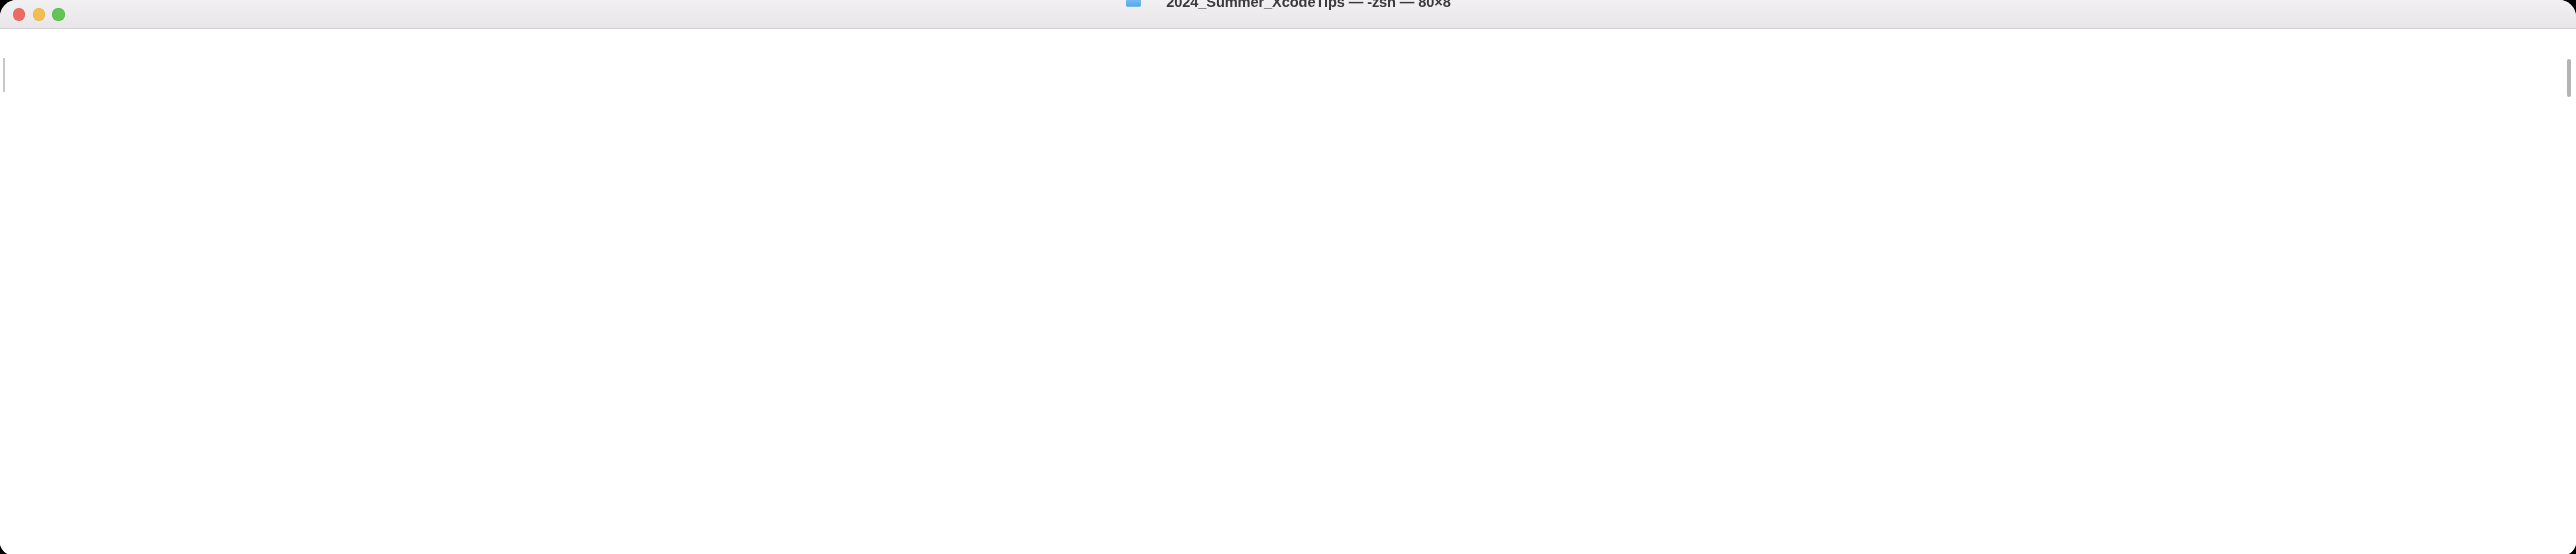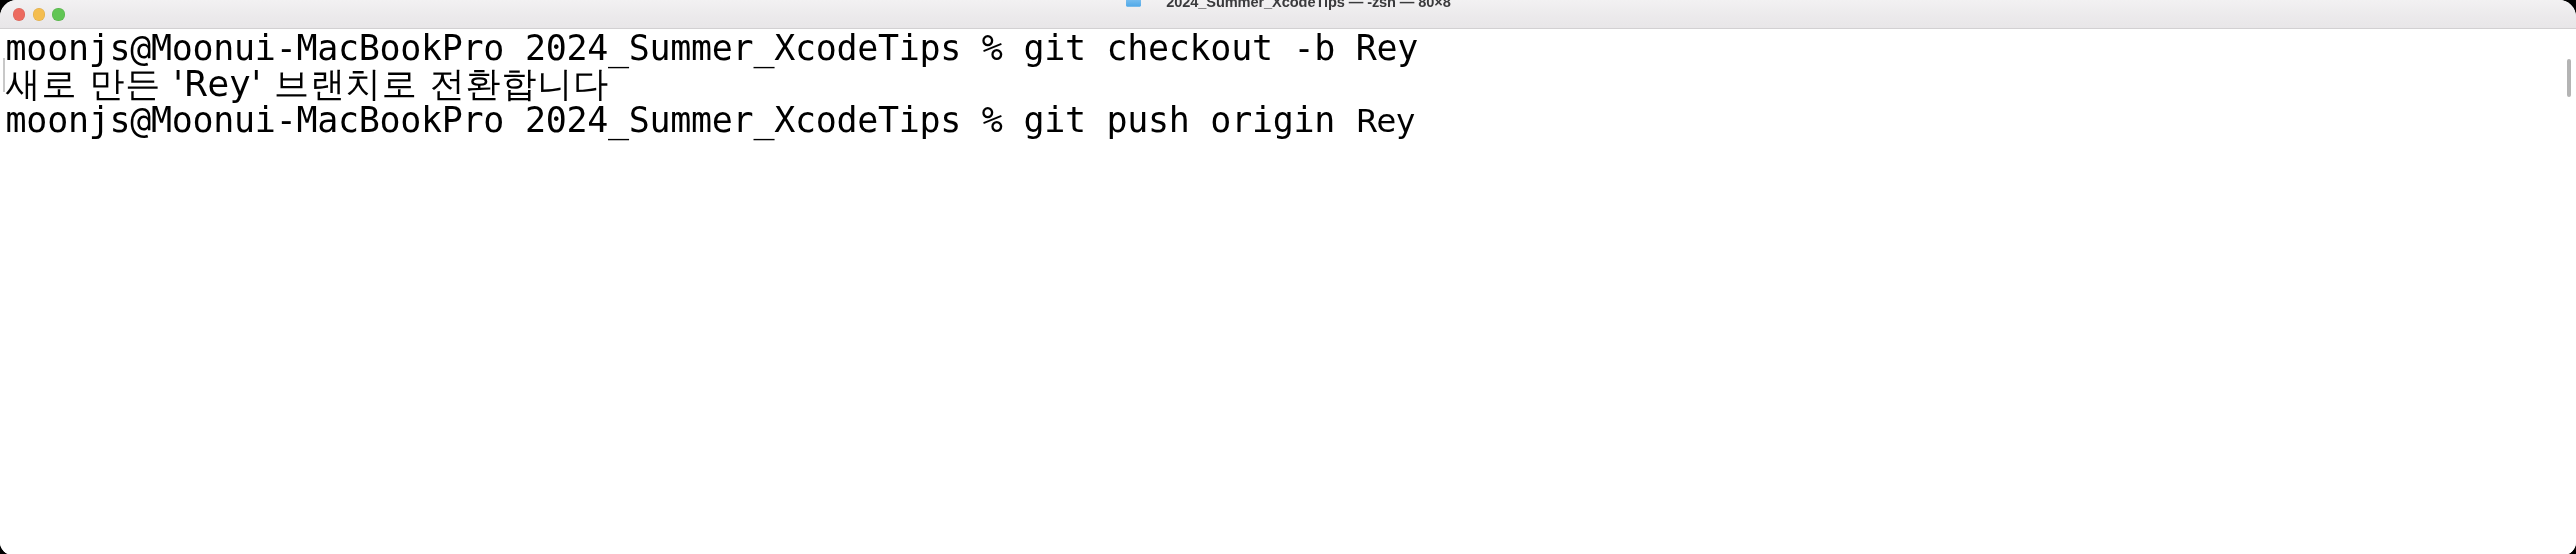--- a/index.html
+++ b/index.html
@@ -162,26 +162,17 @@
       <span class="title-text">2024_Summer_XcodeTips — -zsh — 80×8</span>
     </div>
 
   </div>
 
   <div class="terminal-body">
 
     <div class="left-edge-caret"></div>
     <div class="scroll-thumb"></div>
 
-    <div class="term-lines">
-
-      <div class="term-line">moonjs@Moonui-MacBookPro 2024_Summer_XcodeTips % git checkout -b Rey</div>
-
-      <div class="term-line line-ko">새로 만든 'Rey' 브랜치로 전환합니다</div>
-
-      <div class="term-line"><span>moonjs@Moonui-MacBookPro 2024_Summer_XcodeTips % </span><span>git push origin </span><span class="tail-proportional">Rey</span></div>
-
-    </div>
 
   </div>
 
 </div>
 
 
 </body></html>

